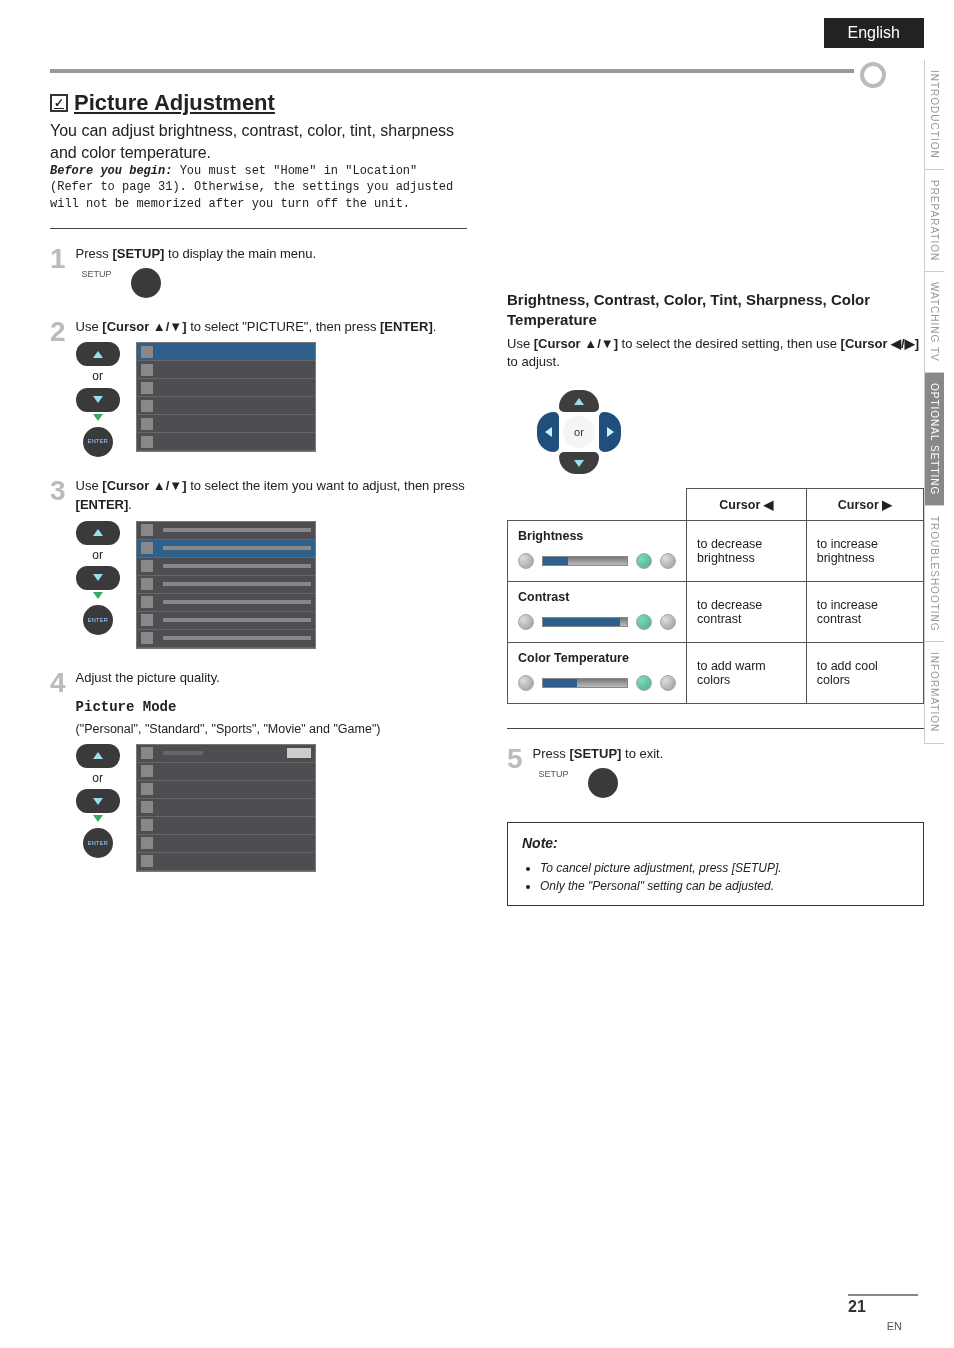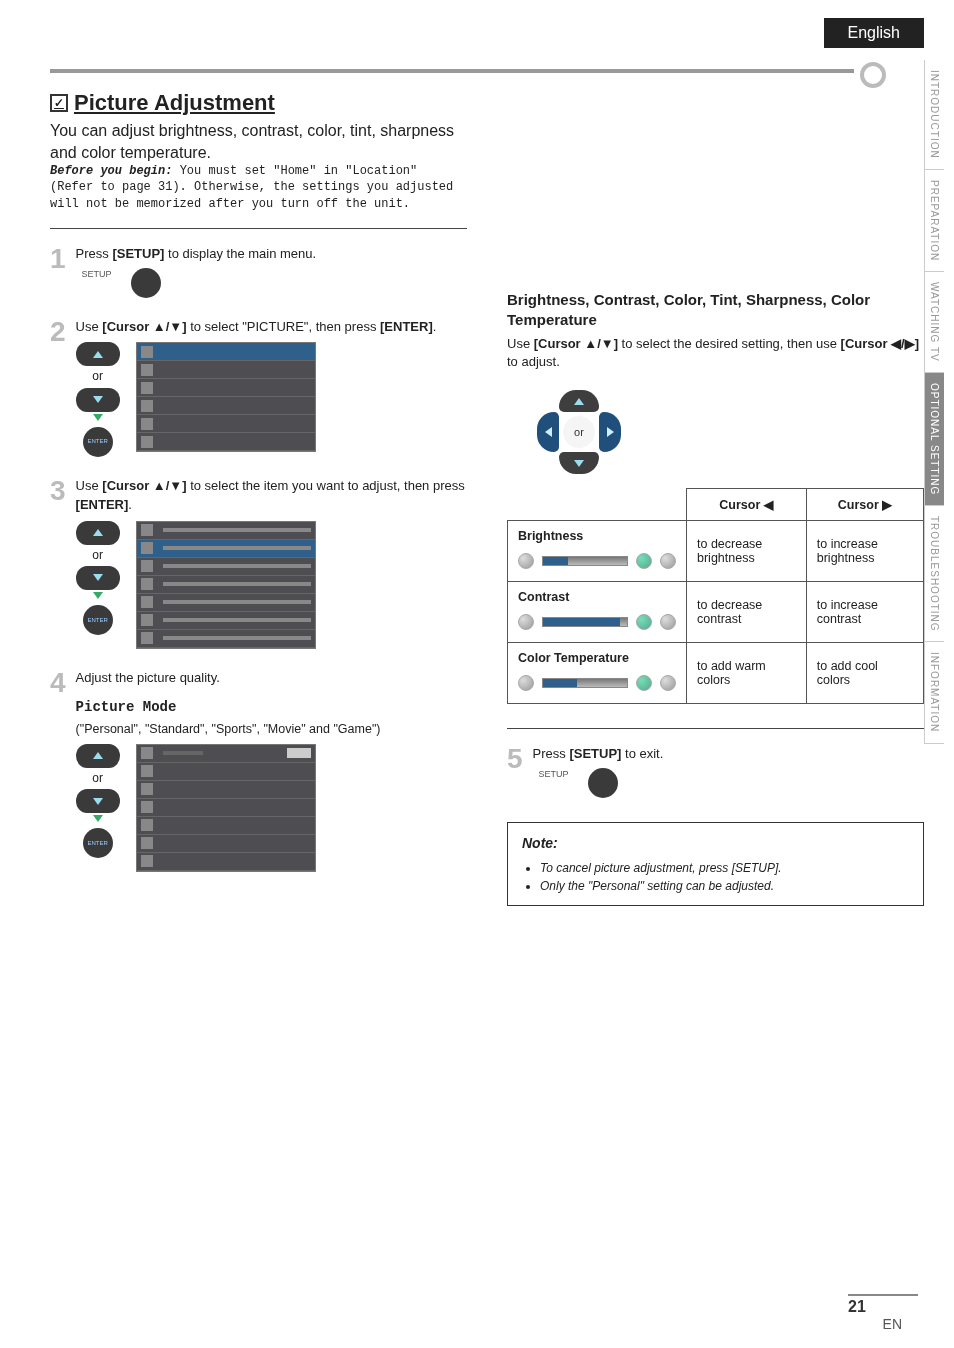--- a/index.html
+++ b/index.html
@@ -55,21 +55,21 @@
   .slider-mock { margin-top:6px; height:24px; display:flex; align-items:center; gap:8px; }
   .slider-mock .track { height:10px; background:linear-gradient(to bottom,#777,#bbb); flex:0 0 86px; border:1px solid #888; position:relative; }
   .slider-mock .track .fill { position:absolute; left:0; top:0; bottom:0; background:#2f5f8b; }
   .slider-mock .dot { width:16px; height:16px; border-radius:50%; background:radial-gradient(circle at 30% 30%, #ddd, #999); border:1px solid #aaa;}
   .slider-mock .dot.active { background:radial-gradient(circle at 30% 30%, #7db, #5a8); }
   .note-box { border:1px solid #333; padding:10px 14px; margin-top:24px; font-size:12px; line-height:1.5; }
   .note-box .note-title { font-style: italic; font-weight: bold; font-size:14px; margin-bottom:5px; }
   .note-box ul { list-style: disc; padding-left: 18px; }
   .page-num { position:absolute; right:36px; bottom:32px; font-weight:bold; font-size:16px; color:#333; }
   .page-num .line { display:block; border-top:2px solid #888; width:70px; margin-bottom:2px; margin-left:auto;}
-  .page-footer-en { position:absolute; right:52px; bottom:16px; font-size:14px; color:#555; }
+  .page-footer-en { position:absolute; right:52px; bottom:16px; font-size:11px; color:#555; }
   .tri { display:inline-block; }
   .tri-up { border-left:5px solid transparent; border-right:5px solid transparent; border-bottom:7px solid currentColor; }
   .tri-down { border-left:5px solid transparent; border-right:5px solid transparent; border-top:7px solid currentColor; }
   .tri-left { border-top:5px solid transparent; border-bottom:5px solid transparent; border-right:7px solid currentColor; }
   .tri-right{ border-top:5px solid transparent; border-bottom:5px solid transparent; border-left:7px solid currentColor; }
 </style>
 </head>
 <body>
 
 <div class="page">

